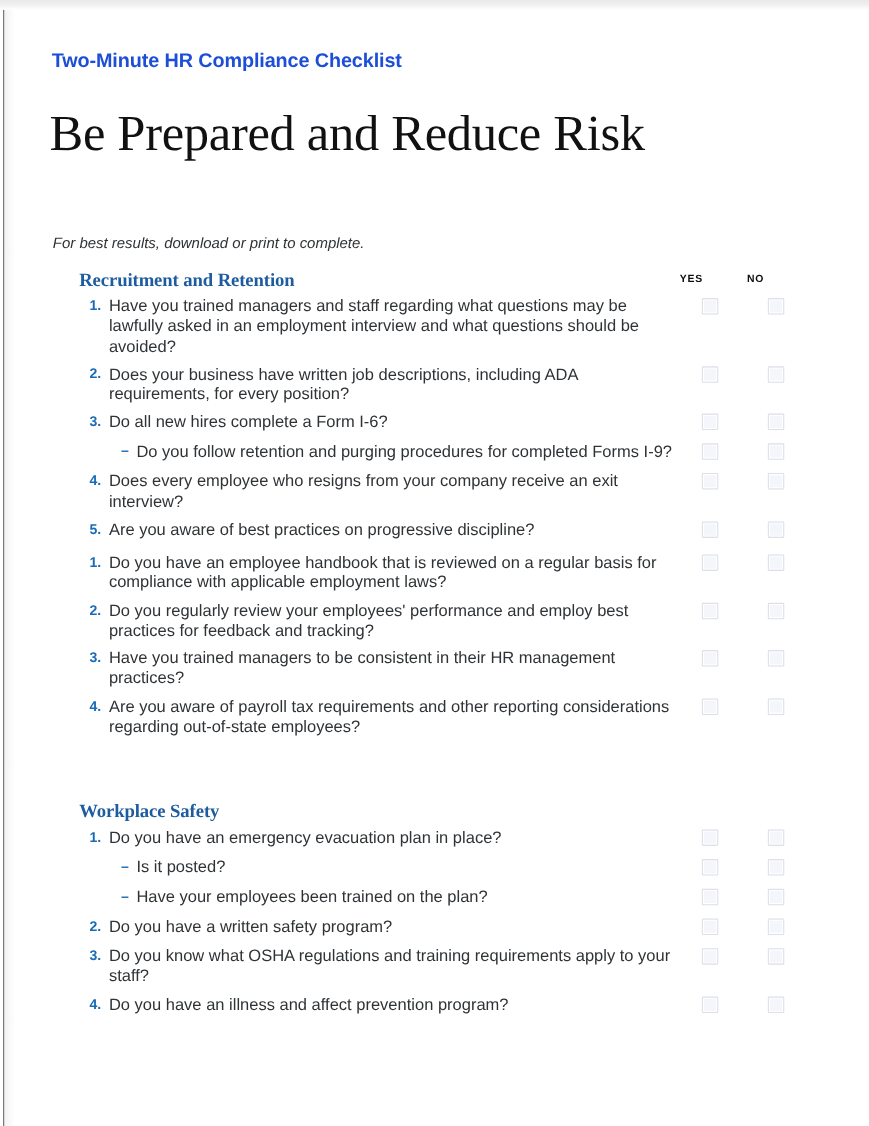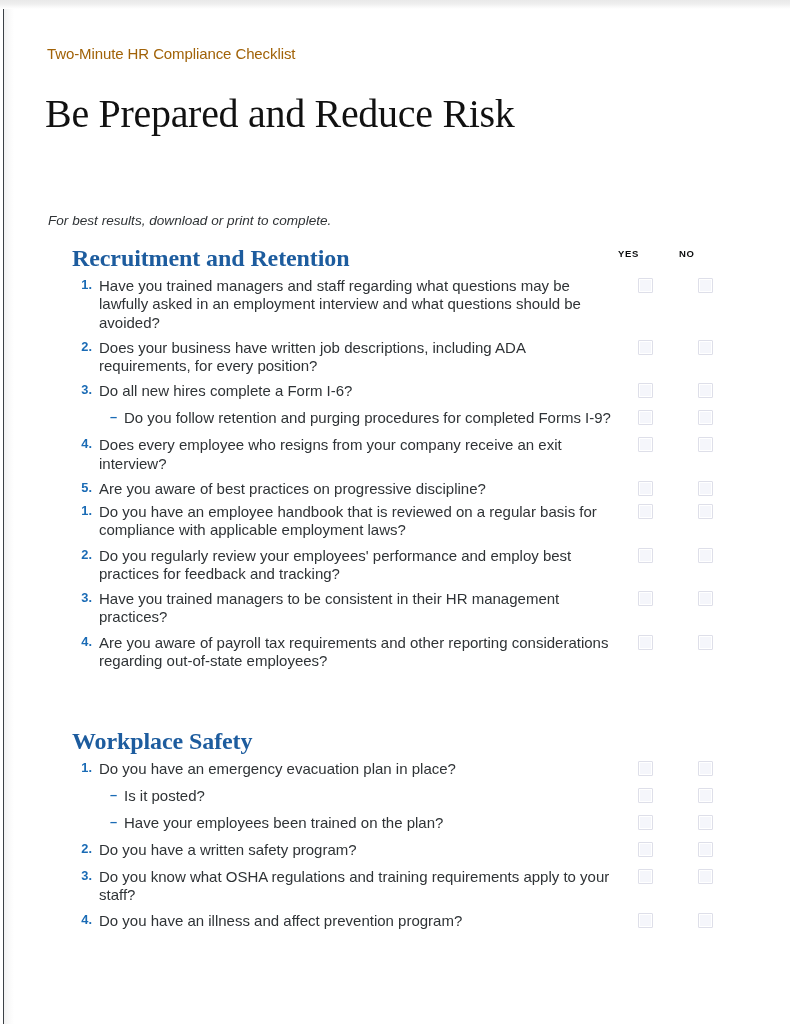--- a/index.html
+++ b/index.html
@@ -47,32 +47,32 @@
   .sheet {
     position: absolute;
     top: 9px; left: 14px; right: 0; bottom: 0;
     padding: 0;
   }
 
   .eyebrow {
     position: absolute;
     left: 33px;
     top: 36px;
-    font-size: 15px;
-    font-weight: normal;
-    color: #a16207;
+    font-size: 18px;
+    font-weight: bold;
+    color: #1d4ed8;
     letter-spacing: -0.1px;
   }
 
   .headline {
     position: absolute;
     left: 31px;
     top: 57px;
     font-family: "Liberation Serif", serif;
-    font-size: 40px;
+    font-size: 46px;
     font-weight: normal;
     color: #111111;
     letter-spacing: -0.3px;
     line-height: 1.05;
   }
 
   .intro {
     position: absolute;
     left: 34px;
     top: 120px;
@@ -105,21 +105,21 @@
 
   
   .section {
     position: absolute;
     left: 58px;
     width: 700px;
   }
   .section-title {
     font-family: "Liberation Serif", serif;
     font-weight: bold;
-    font-size: 24px;
+    font-size: 17px;
     color: #1d5c9e;
     letter-spacing: -0.1px;
     margin: 0 0 5px 0;
   }
 
   .q {
     position: relative;
     min-height: 20px;
     margin-bottom: 7px;
   }

